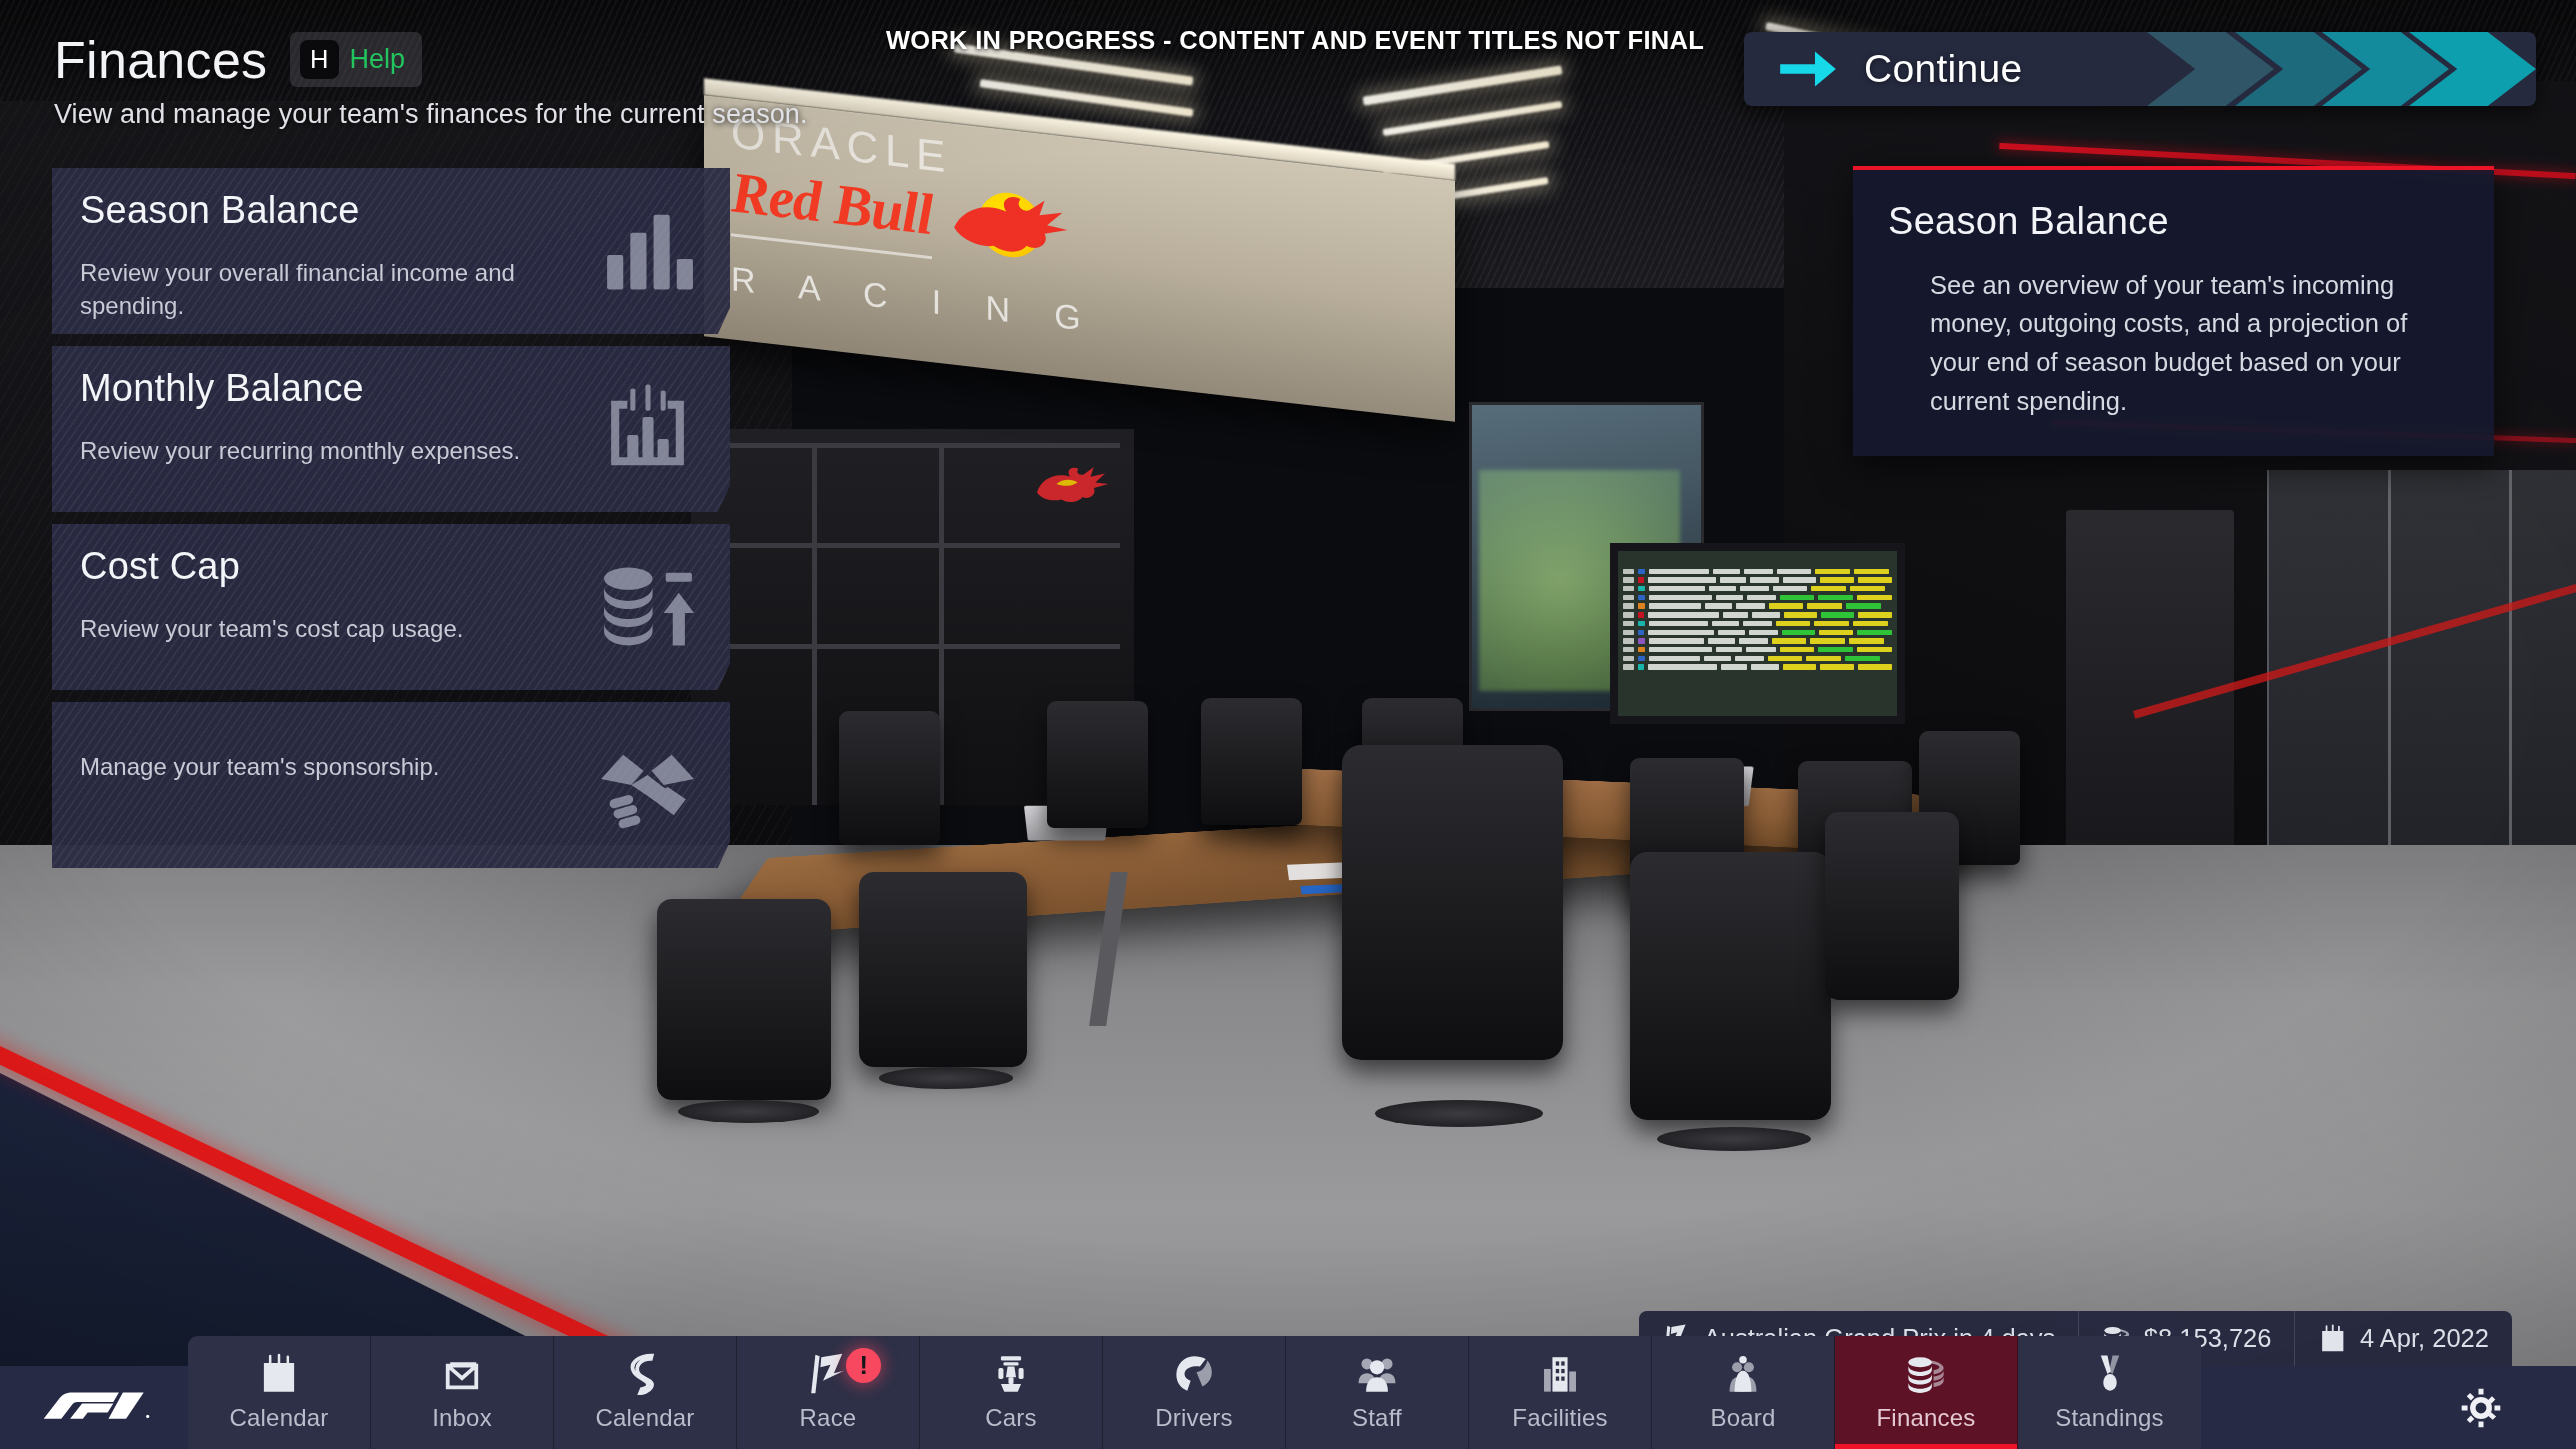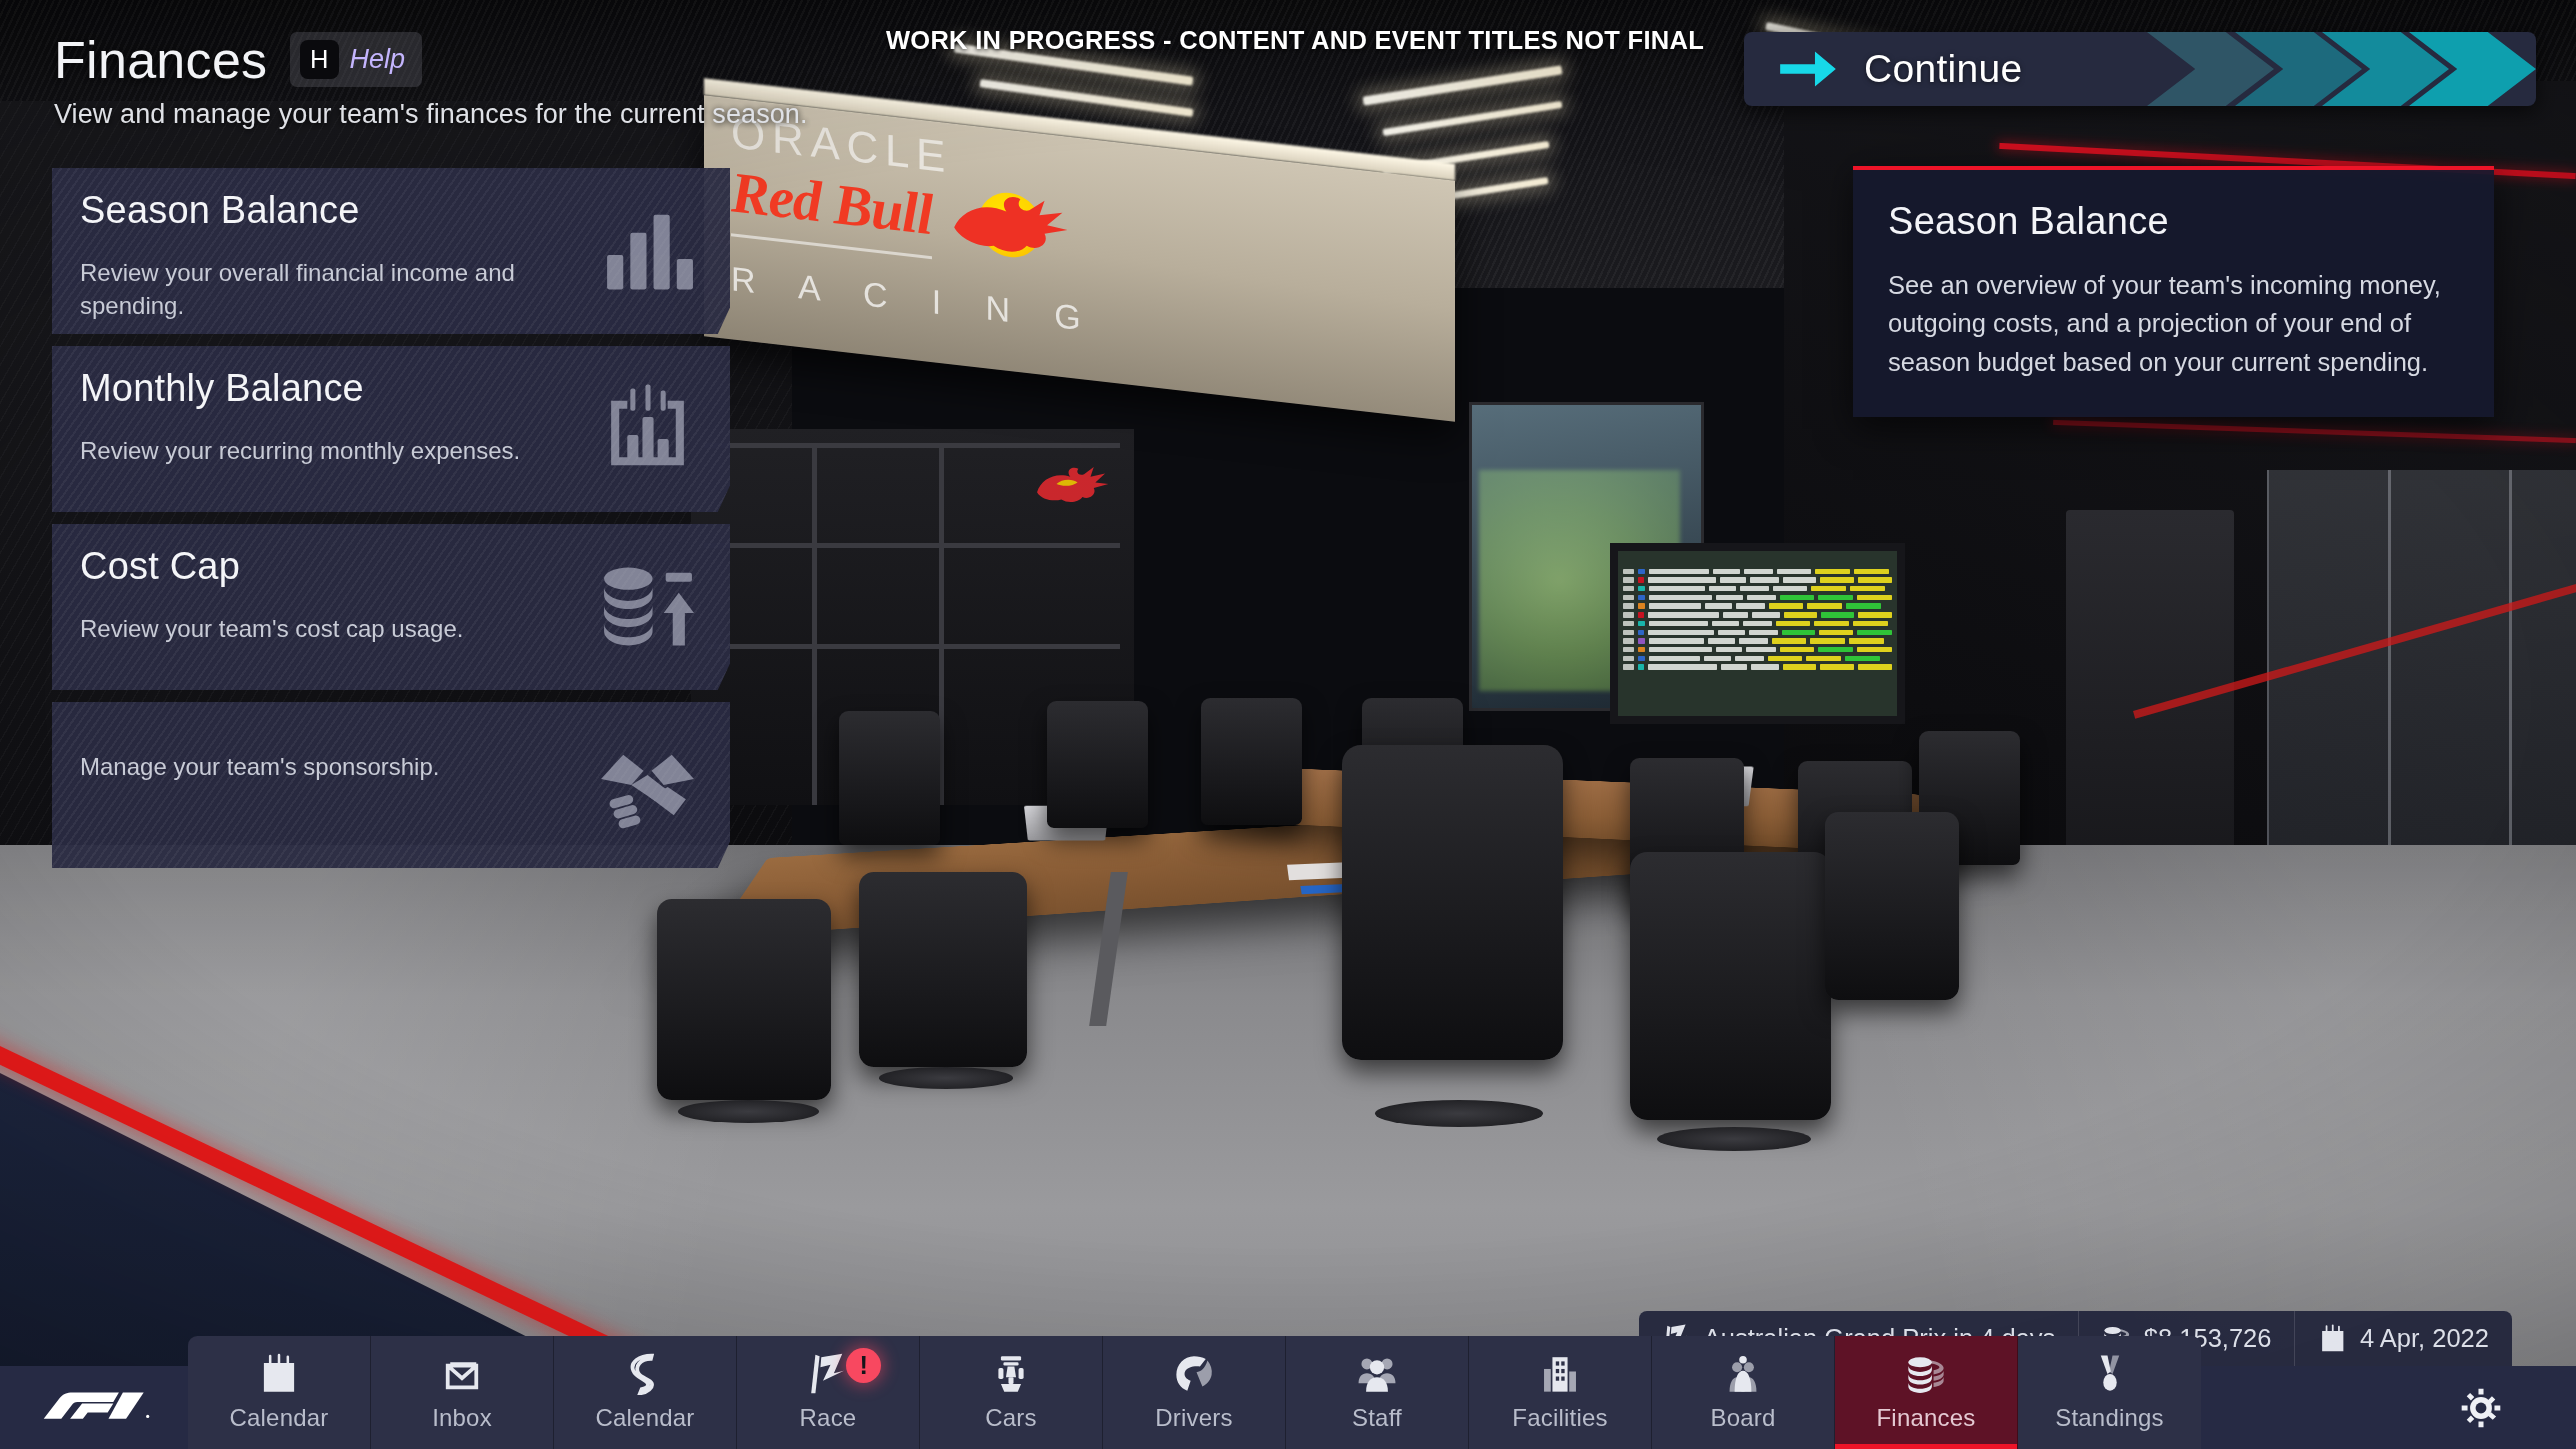--- a/index.html
+++ b/index.html
@@ -180,21 +180,21 @@
   }
   .help-chip {
     display:flex; align-items:center; gap:10.7px;
     background: rgba(120,120,130,.28); border-radius:6.7px;
     padding:8px 17.4px 8px 9.4px;
   }
   .help-key {
     width:39px; height:39px; border-radius:8px; background:#0a0a0d;
     color:#fff; font-size:25.5px; display:flex; align-items:center; justify-content:center;
   }
-  .help-label { font-size:27px; color:#c4b5fd;font-style:italic; }
+  .help-label { font-size:27px; color:#22c55e; }
   .ph-sub {
     margin-top:12px; font-size:27px; color:#dfe1e6; letter-spacing:0.1px;
     text-shadow:0 1.3px 6.7px rgba(0,0,0,.9);
   }
 
   .wip-banner {
     position:absolute; left:859px; top:25.5px; z-index:22;
     width:872px; text-align:center;
     font-size:25.5px; font-weight:700; letter-spacing:0.3px; color:#ffffff;
     text-shadow:0 1.3px 5.4px rgba(0,0,0,1);
@@ -222,21 +222,21 @@
 
   
   .tooltip {
     position:absolute; left:1853px; top:166px; width:641px; z-index:24;
     background: rgba(22,25,46,.93);
     border-top:4.7px solid var(--red);
     padding:29.5px 35px 35px 35px;
     box-shadow: 0 12px 34px rgba(0,0,0,.6);
   }
   .tt-title{ font-size:38px; color:#f3f4f8; letter-spacing:0.3px; }
-  .tt-body{ margin-top:23px; font-size:25.5px; line-height:1.52; color:#d6d9e2; }
+  .tt-body{ margin-top:23px; font-size:25.5px; line-height:1.52; color:#d6d9e2;margin-left:42px; }
 
   
   .card-col { position:absolute; left:52px; top:168px; width:678px; z-index:20; }
   .menu-card {
     position:relative; height:166px; margin-bottom:12px;
     background: rgba(42,43,66,.955);
     overflow:hidden;
     clip-path: polygon(0 0, 100% 0, 100% 84%, 98.2% 100%, 0 100%);
     box-shadow:0 6.7px 19px rgba(0,0,0,.5);
     display:flex; align-items:flex-start;

